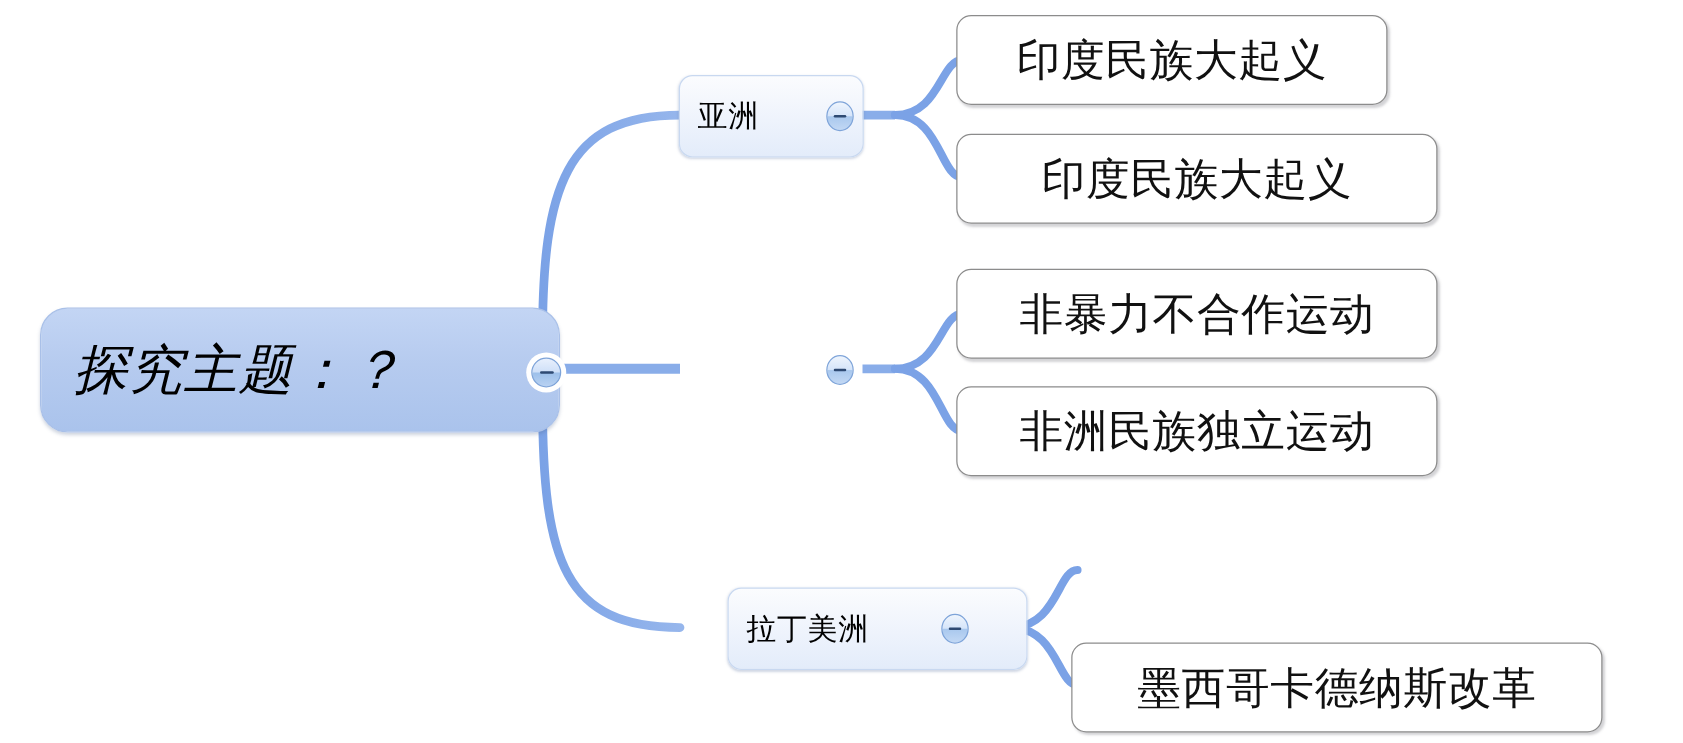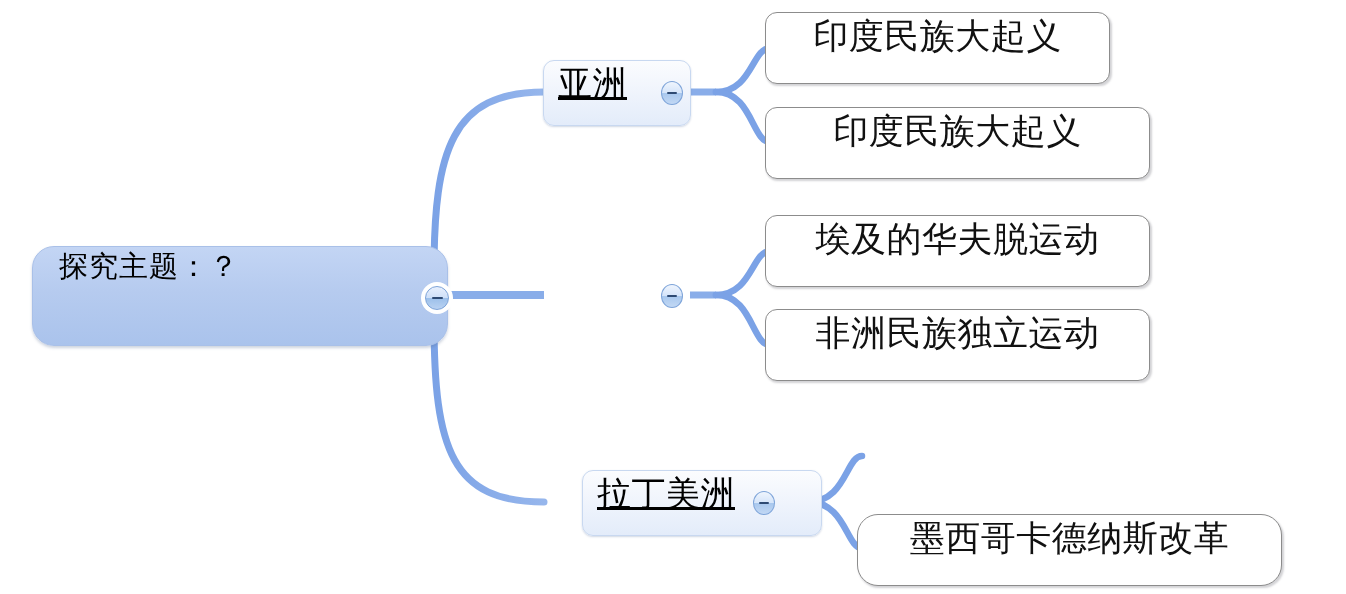--- a/index.html
+++ b/index.html
@@ -29,53 +29,54 @@
     top: 0;
     width: 1346px;
     height: 594px;
     pointer-events: none;
   }
 
   .node {
     position: absolute;
     box-sizing: border-box;
     display: flex;
+    align-items: center;
     white-space: nowrap;
   }
 
   
   .node-root {
     background: linear-gradient(180deg, #c3d5f4 0%, #b6cbef 45%, #aac3ec 100%);
     border: 1px solid #a9c0e8;
     border-radius: 22px;
     box-shadow: 0 2px 3px rgba(80,100,140,0.28);
     padding: 0 26px;
     justify-content: flex-start;
   }
   .node-root .node-text {
-    font-size: 29px;
+    font-size: 43px;
     color: #000000;
     letter-spacing: 1px;
     font-weight: 400;
+    font-style: italic;
   }
 
   
   .node-branch {
     background: linear-gradient(180deg, #fbfcfe 0%, #eef3fc 55%, #e3ecfa 100%);
     border: 1px solid #c8d8f0;
     border-radius: 11px;
     box-shadow: 0 1px 2px rgba(110,130,170,0.32);
     padding: 0 10px 0 14px;
     justify-content: flex-start;
   }
   .node-branch .node-text {
-    font-size: 34px;
+    font-size: 24px;
     color: #000000;
     letter-spacing: 0.5px;
-    text-decoration: underline;
   }
 
   
   .node-leaf {
     background: #ffffff;
     border: 1.5px solid #8c8c8c;
     border-radius: 12px;
     box-shadow: 1.5px 2px 2px rgba(120,120,130,0.33);
     padding: 0 16px;
     justify-content: center;
@@ -204,34 +205,34 @@
     <span class="node-text">印度民族大起义</span>
   </div>
 
   <div class="toggle toggle-branch" style="left:661px; top:285px;">
     <span class="toggle-disc">
       <span class="toggle-minus"></span>
     </span>
   </div>
 
   <div class="node node-leaf" style="left:765px; top:215px; width:385px; height:72px;">
-    <span class="node-text">埃及的华夫脱运动</span>
+    <span class="node-text">非暴力不合作运动</span>
   </div>
 
   <div class="node node-leaf" style="left:765px; top:309px; width:385px; height:72px;">
     <span class="node-text">非洲民族独立运动</span>
   </div>
 
   <div class="node node-branch" style="left:543px; top:470px; width:240px; height:66px;margin-left:39px;">
     <span class="node-text">拉丁美洲</span>
   </div>
   <div class="toggle toggle-branch" style="left:753px; top:492px;">
     <span class="toggle-disc">
       <span class="toggle-minus"></span>
     </span>
   </div>
 
 
-  <div class="node node-leaf" style="left:857px; top:514px; width:425px; height:72px;border-radius:21px;">
+  <div class="node node-leaf" style="left:857px; top:514px; width:425px; height:72px;">
     <span class="node-text">墨西哥卡德纳斯改革</span>
   </div>
 
 </div>
 
 </body></html>

